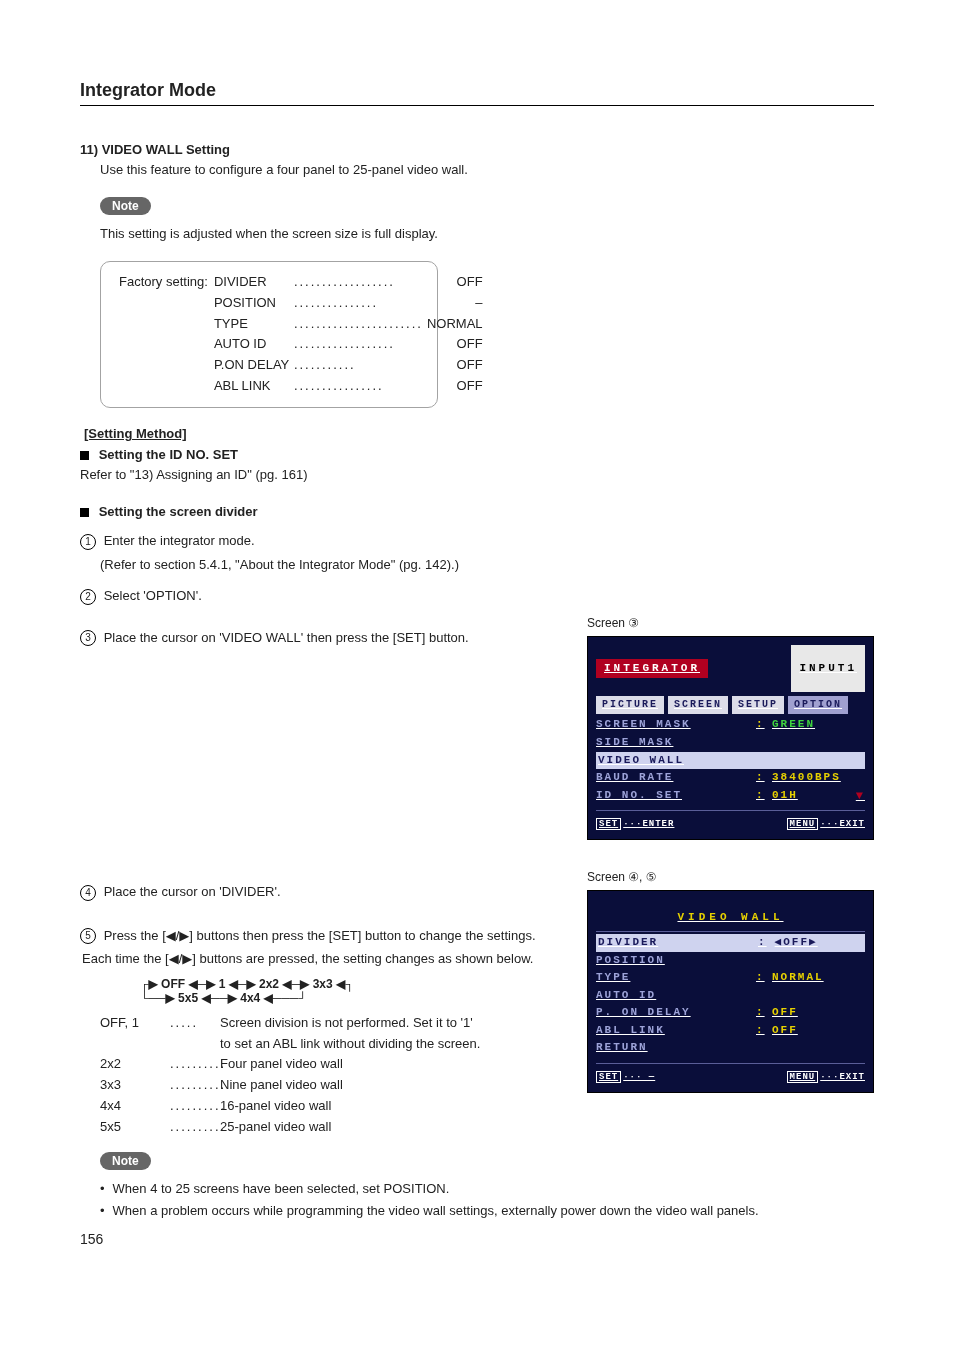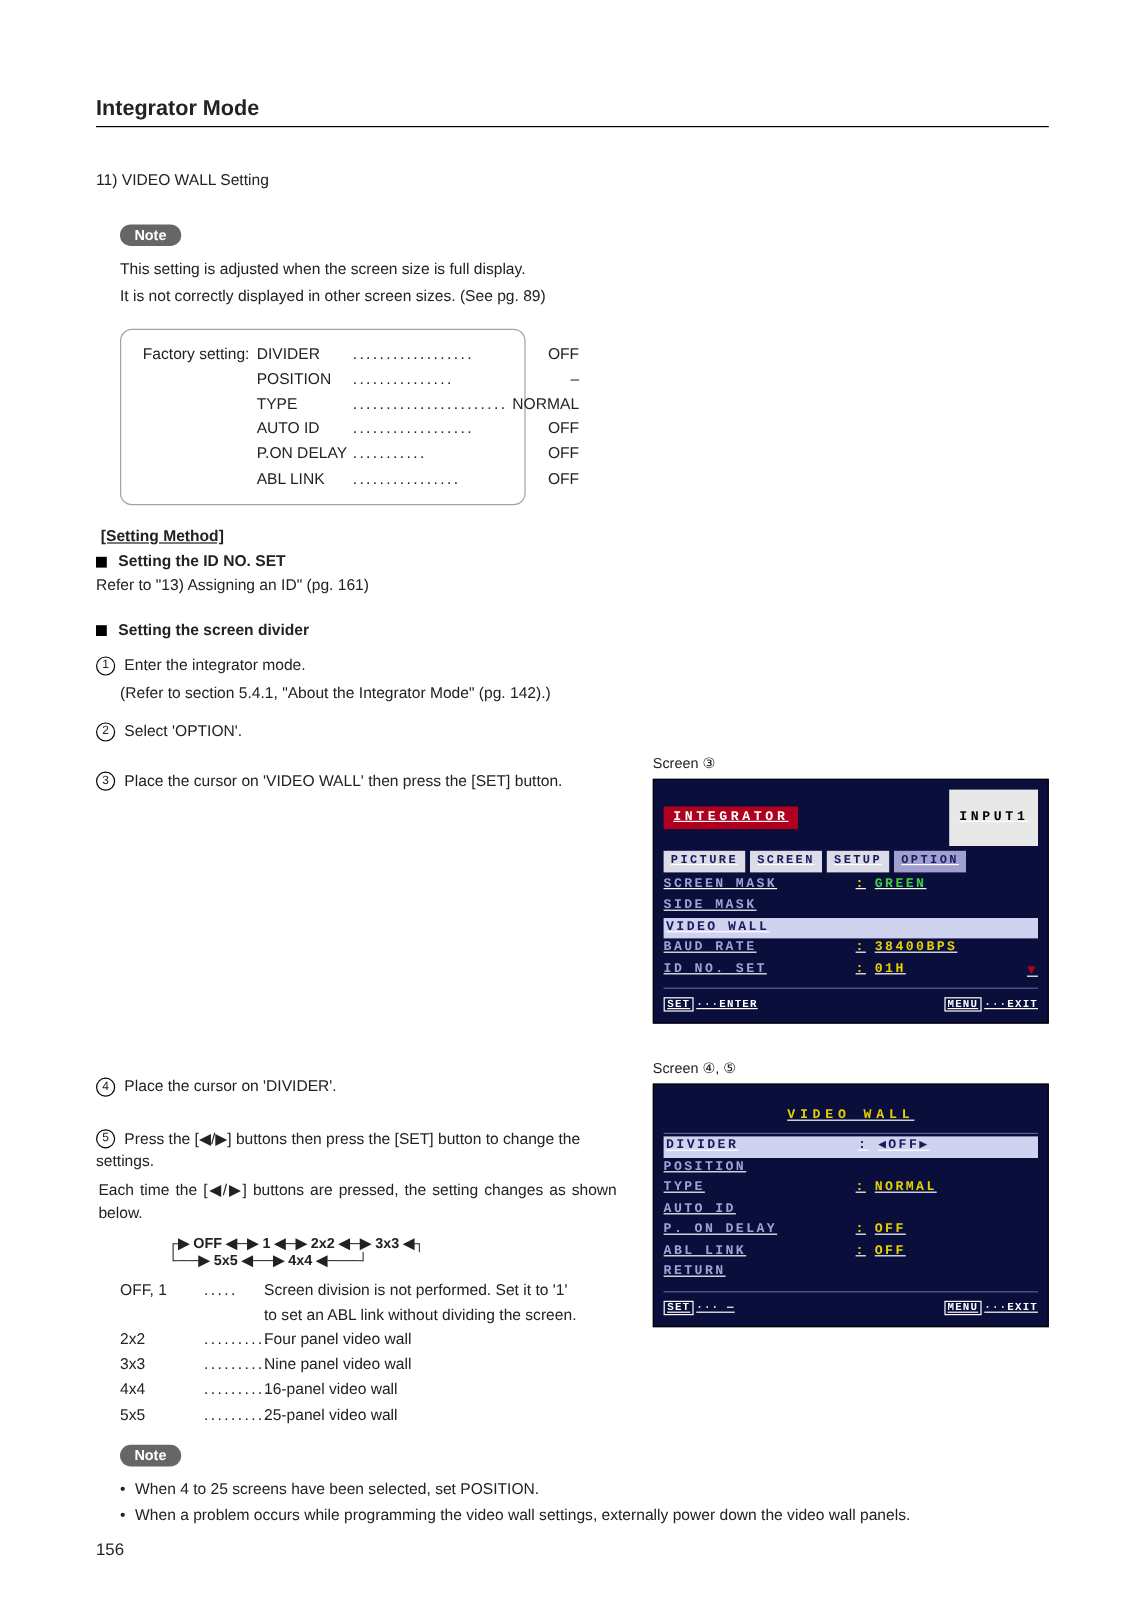--- a/index.html
+++ b/index.html
@@ -15,22 +15,22 @@
     padding: 80px 80px 30px 80px;
   }
   .section-title {
     font-size: 18px;
     font-weight: bold;
     border-bottom: 1.5px solid #000;
     padding-bottom: 4px;
     margin-bottom: 36px;
   }
   .heading-sm {
-    font-weight: normal;
-    margin-bottom: 16px;
+    font-weight: bold;
+    margin-bottom: 1px;
   }
   .body-text {
     margin: 3px 0 3px 20px;
     line-height: 1.5;
   }
   .body-text-noindent {
     margin: 3px 0;
     line-height: 1.5;
   }
   .note-pill {
@@ -83,21 +83,21 @@
     line-height:14px;
     margin-right:4px;
     vertical-align:middle;
   }
   .two-col {
     display:flex;
     gap:30px;
     margin-top:10px;
   }
   .left-col { flex:1; }
-  .right-col { width:330px; }
+  .right-col { width:287px; }
   .screen-label { font-size:12px; margin-bottom:6px; }
   .osd {
     background:#0a0e3a;
     border:1px solid #000;
     color:#fff;
     font-family: "Courier New", monospace;
     font-size:11px;
     font-weight:bold;
     letter-spacing:2px;
     padding:8px;
@@ -133,24 +133,24 @@
   .page-num { font-size:14px; margin-top:10px;}
 </style>
 </head>
 <body>
 
 <div class="page">
 
   <div class="section-title">Integrator Mode</div>
 
   <div class="heading-sm">11) VIDEO WALL Setting</div>
+  <div class="body-text">Use this feature to configure a four panel to 25-panel video wall.</div>
 
   <div class="note-pill">Note</div>
   <div class="body-text">This setting is adjusted when the screen size is full display.</div>
-  <div class="body-text">It is not correctly displayed in other screen sizes. (See pg. 89)</div>
 
   <div class="factory-box">
     <div style="display:flex">
       <div class="factory-label">Factory setting:</div>
       <div style="margin-left:6px;flex:1">
         <div class="factory-row">
             <span class="k">DIVIDER</span>
             <span class="dots">..................</span>
             <span class="v">OFF</span>
           </div>

